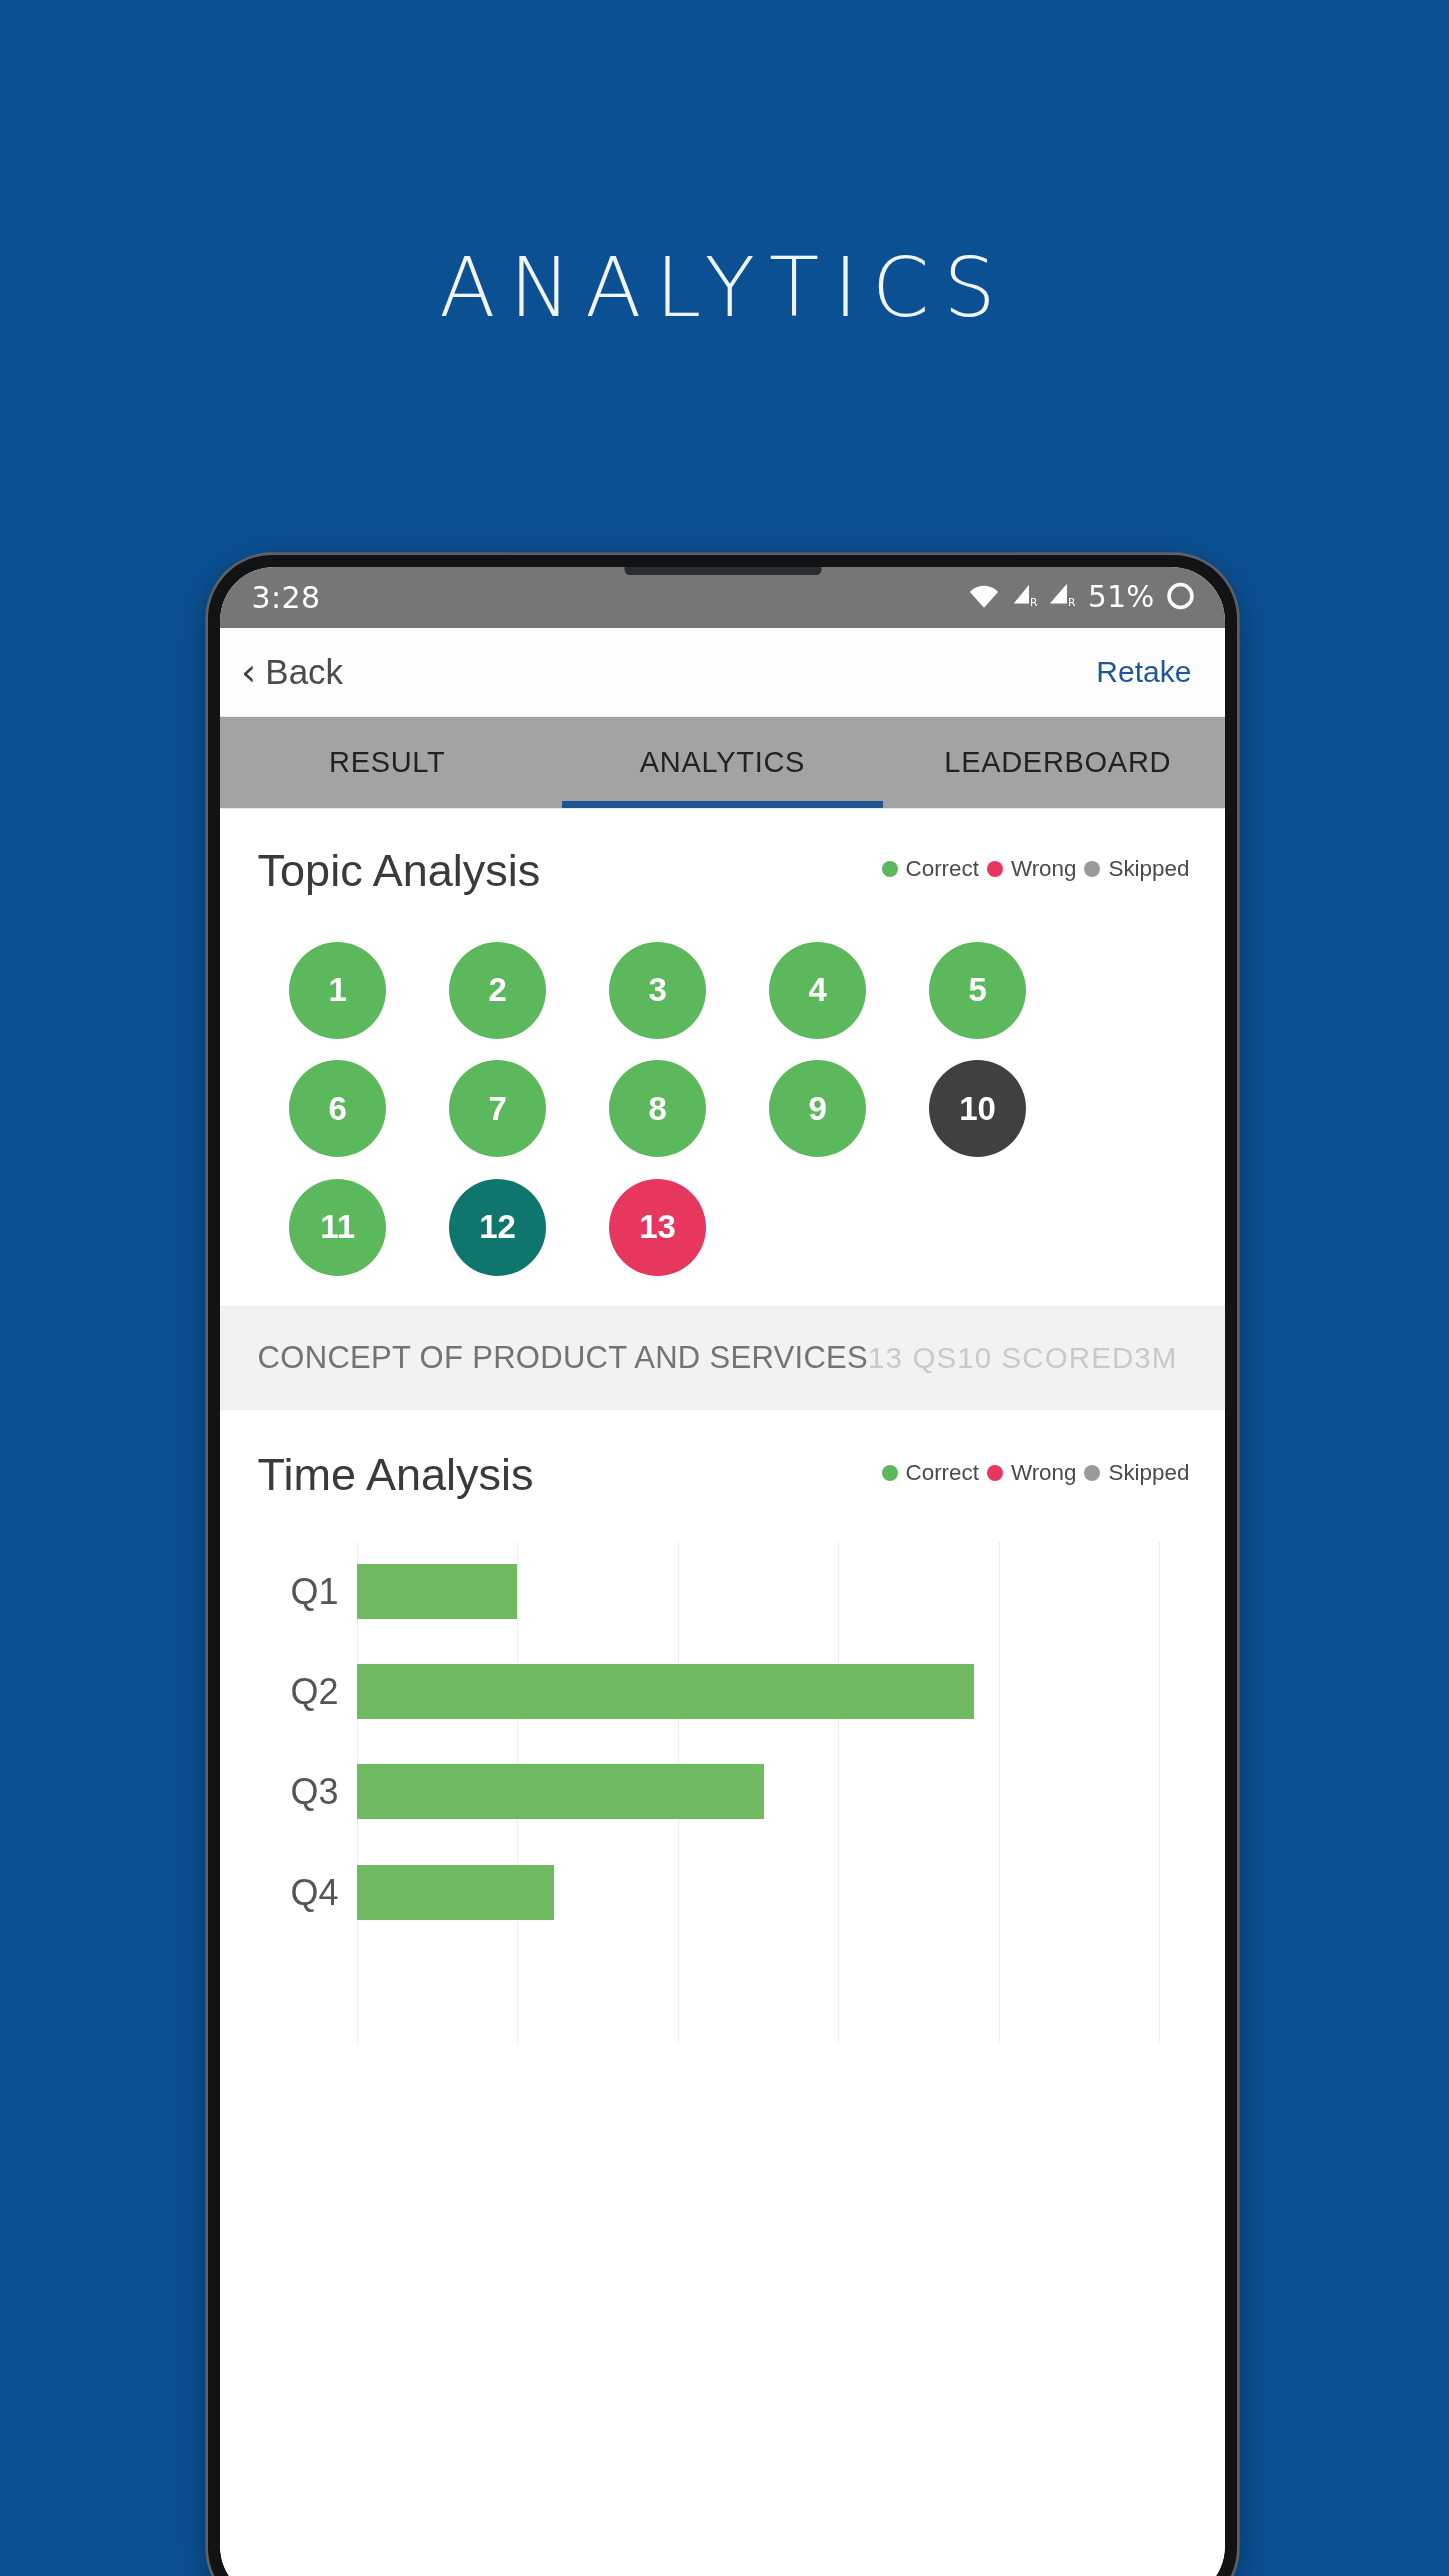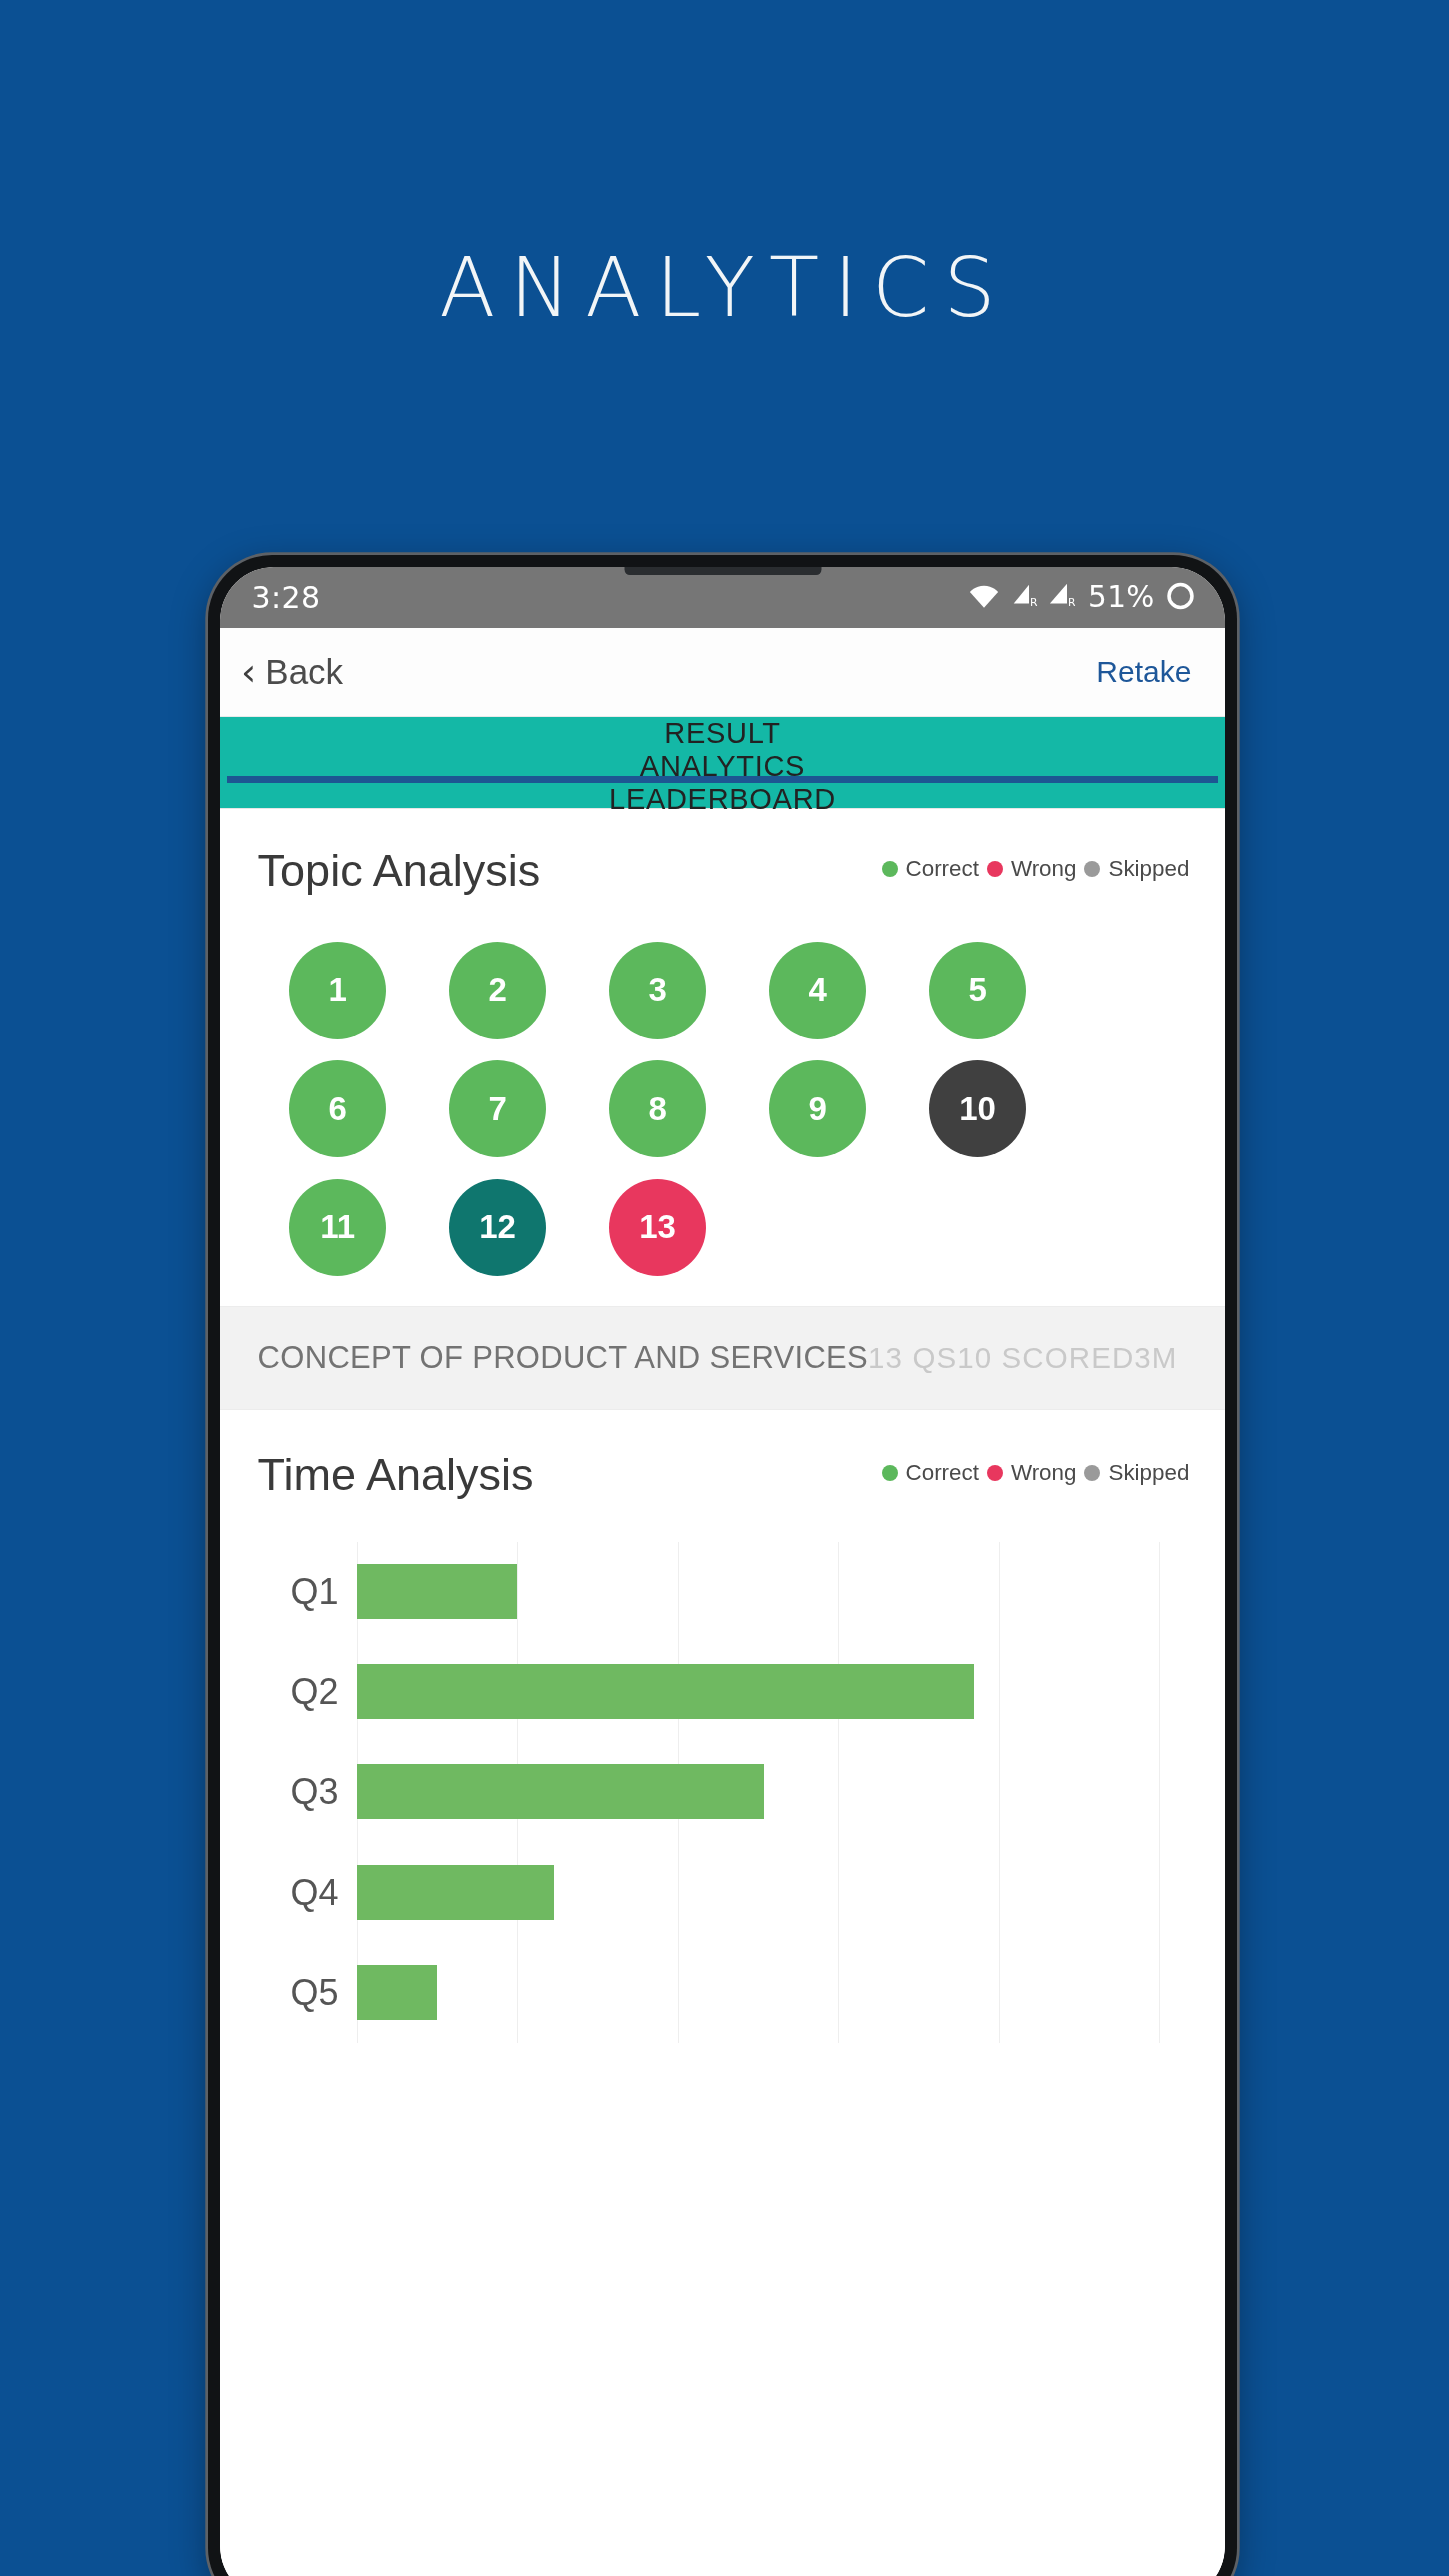--- a/index.html
+++ b/index.html
@@ -139,23 +139,22 @@
     margin-left: auto;
     font-size: 30px;
     color: #1e5799;
     cursor: pointer;
   }
 
   
   #tab-bar {
     height: 91px;
     display: flex;
-    background: #14b8a6;
+    background: #a3a3a3;
     border-bottom: 0.9px solid #e6e6e6;
-    flex-direction: column;
   }
   .tab {
     flex: 1;
     display: flex;
     align-items: center;
     justify-content: center;
     position: relative;
     cursor: pointer;
   }
   .tab-label {
@@ -479,24 +478,20 @@
                 <div class="bar" style="width: 617px; background: rgb(111, 185, 97);"></div>
               </div>
               <div class="bar-row" style="top: 200px; height: 100px;">
                 <div class="bar-label">Q3</div>
                 <div class="bar" style="width: 407px; background: rgb(111, 185, 97);"></div>
               </div>
               <div class="bar-row" style="top: 301px; height: 100px;">
                 <div class="bar-label">Q4</div>
                 <div class="bar" style="width: 197px; background: rgb(111, 185, 97);"></div>
               </div>
-              <div class="bar-row" style="top: 401px; height: 100px;">
-                <div class="bar-label">Q5</div>
-                <div class="bar" style="width: 80px; background: rgb(111, 185, 97);"></div>
-              </div>
             </div>
         </div>
 
       </div>
     </div>
   </div>
 </div>
 
 
 </body></html>

